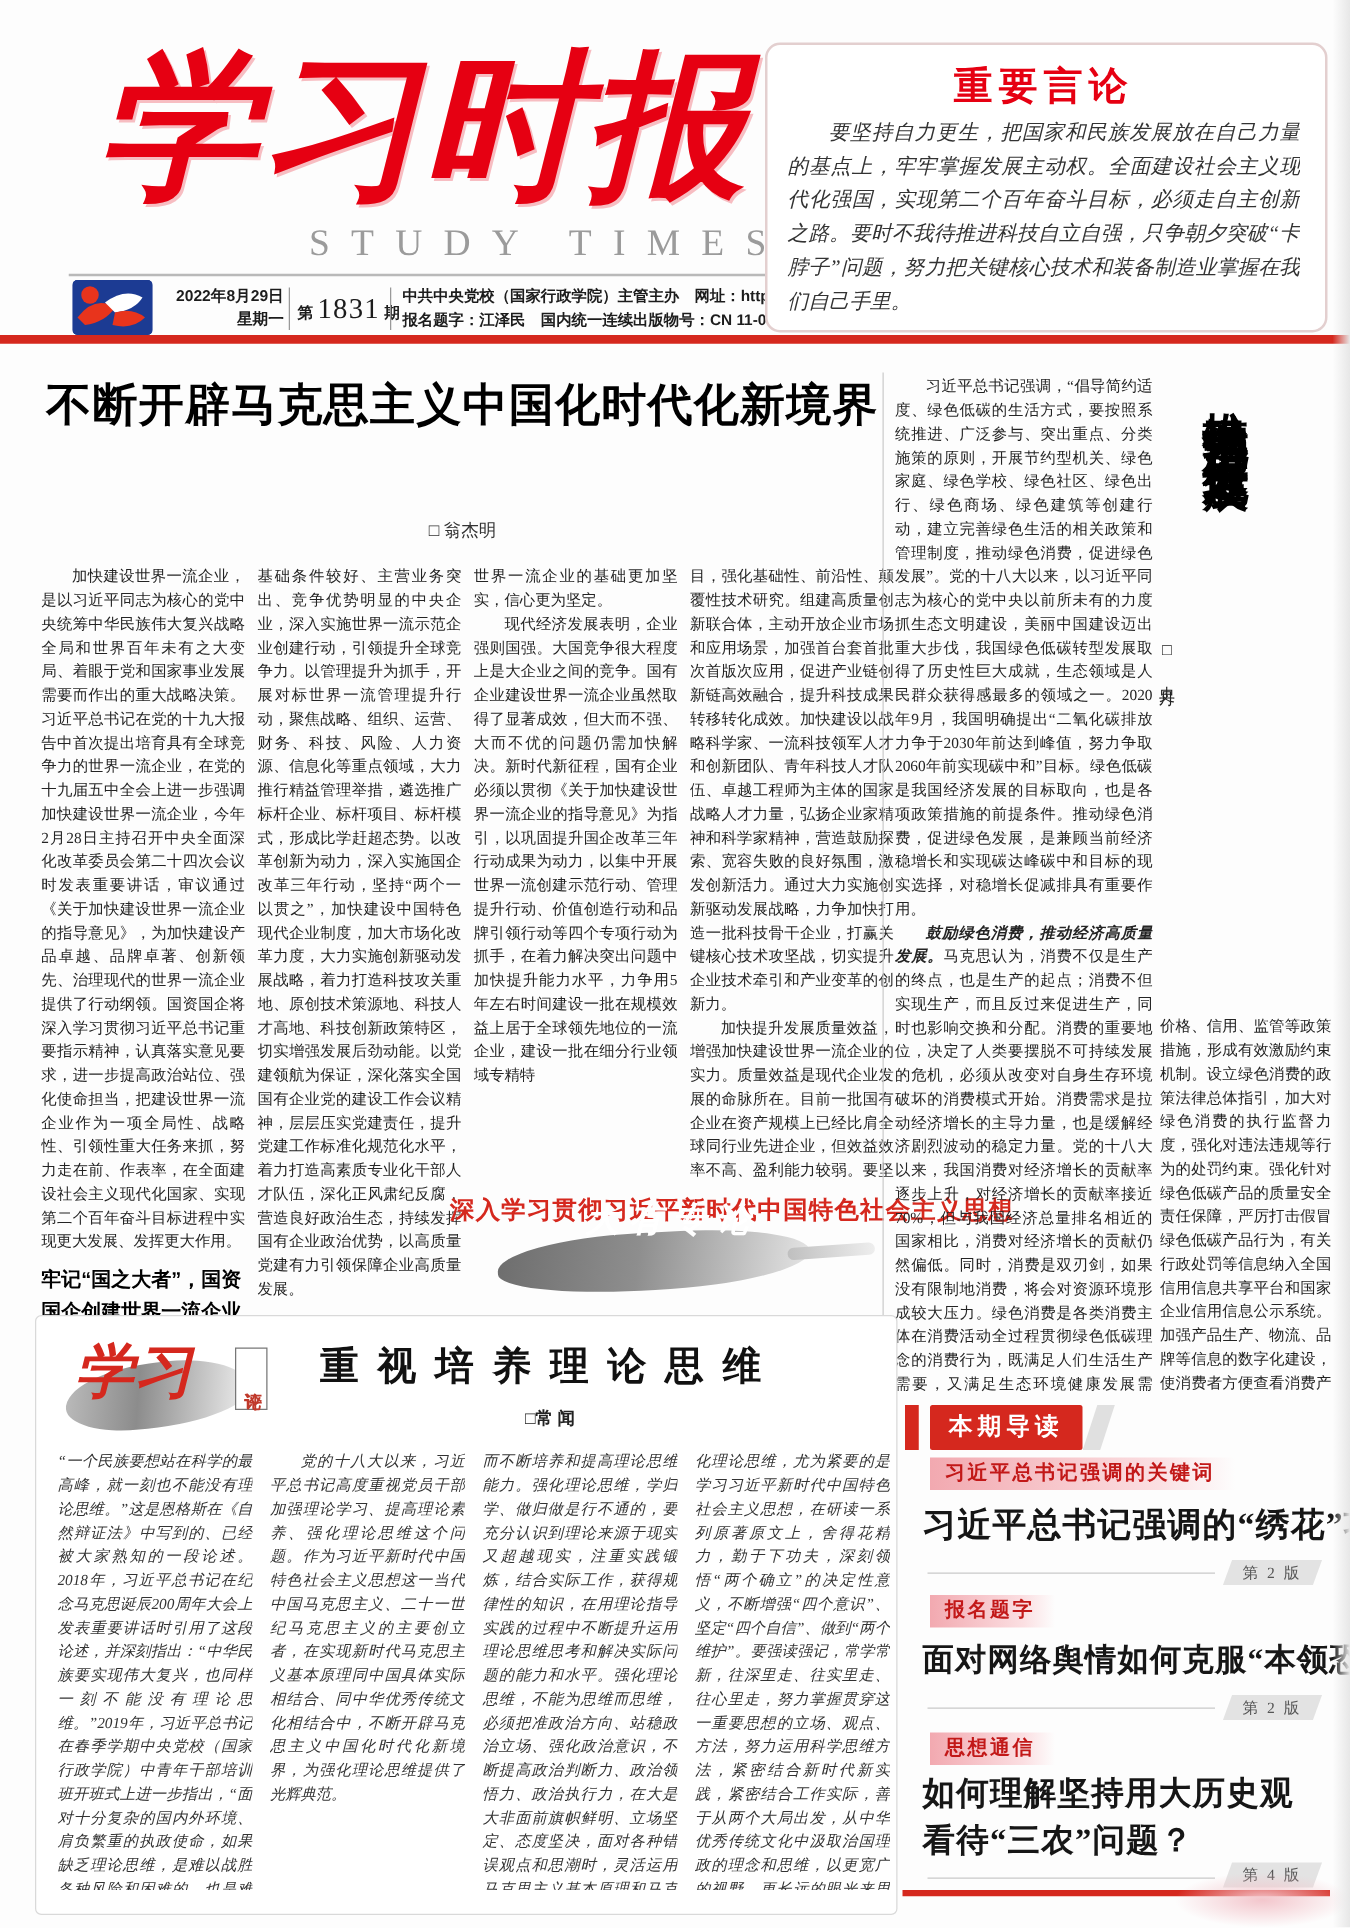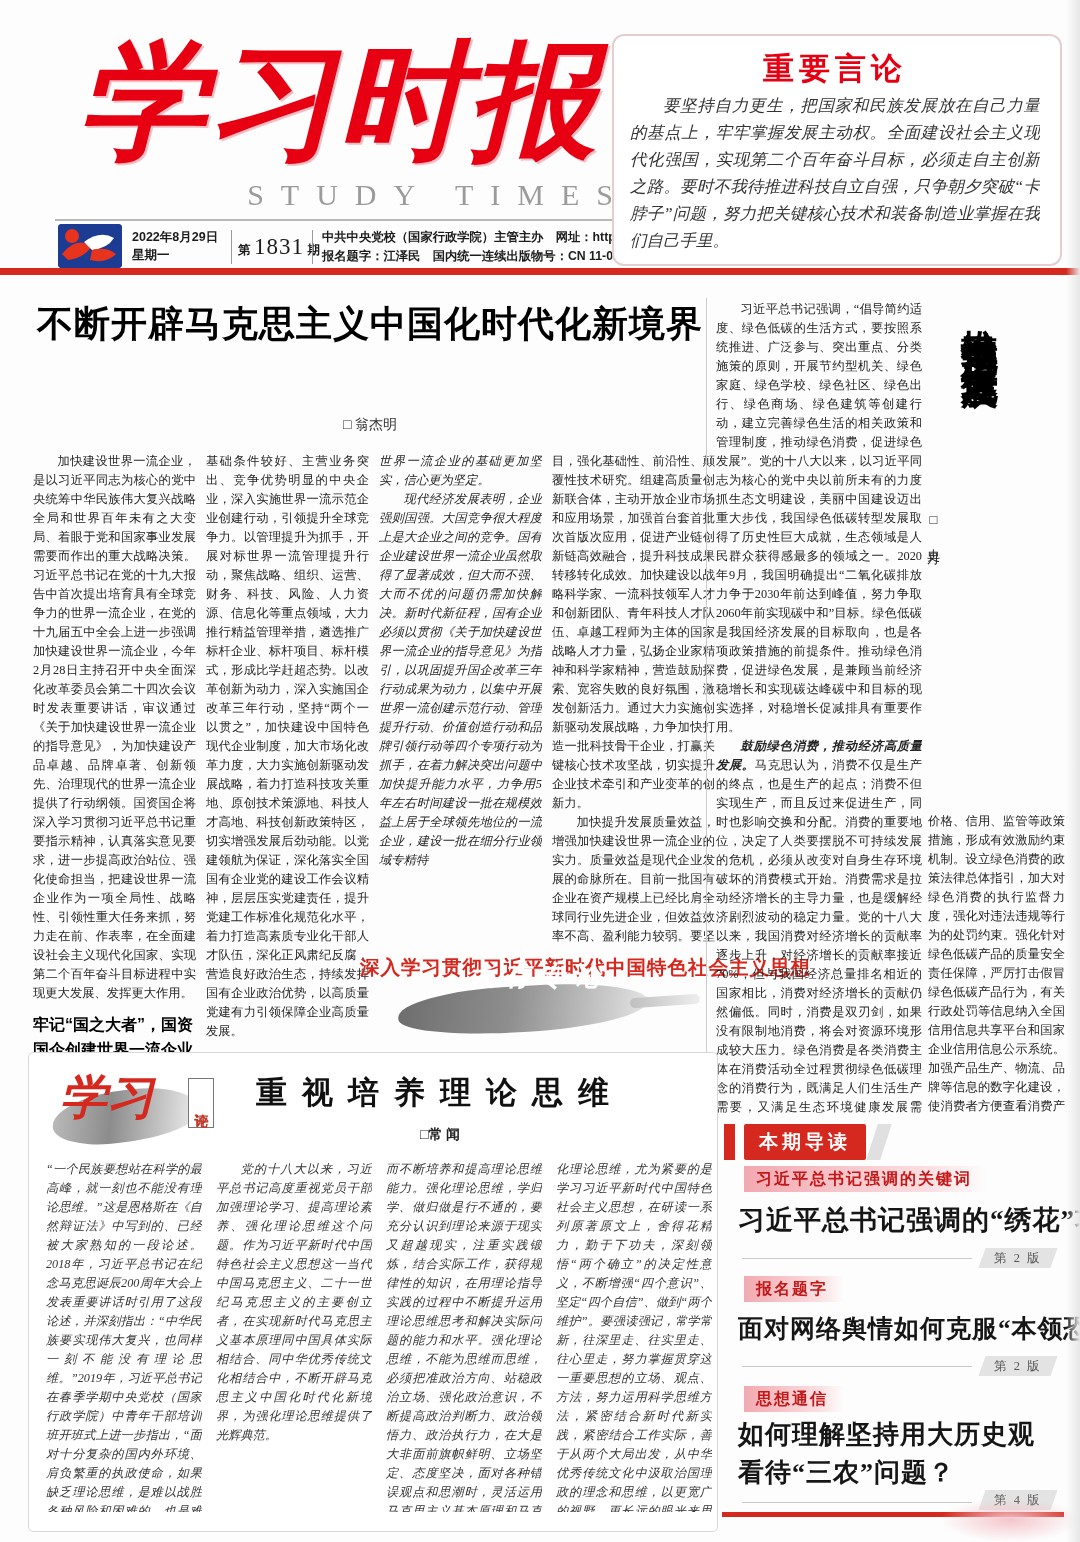--- a/index.html
+++ b/index.html
@@ -9,21 +9,21 @@
   
   .mast-title{left:78px;top:26px;width:540px;font-size:128px;line-height:1.2;font-weight:900;
     font-style:italic;color:#e60012;letter-spacing:2px;white-space:nowrap;
     text-shadow:2px 2px 0 rgba(230,0,18,.25);}
   .mast-sub{left:150px;top:178px;width:480px;text-align:right;font-size:30px;color:#9b9b9b;
     letter-spacing:17px;font-family:"Liberation Serif",serif;}
   .mast-rule{left:55px;top:219px;width:645px;height:2px;background:#b9b9b9;}
   .logo-box{left:58px;top:224px;width:64px;height:44px;background:#1c3b93;border-radius:4px;overflow:hidden;}
   
   .dl{font-family:"Liberation Sans","DejaVu Sans",sans-serif;color:#1c1c1c;}
-  .dl-date{left:132px;top:228px;width:95px;text-align:left;font-size:12.5px;font-weight:700;line-height:18px;}
+  .dl-date{left:132px;top:228px;width:95px;text-align:right;font-size:12.5px;font-weight:700;line-height:18px;}
   .dl-sep1{left:231px;top:230px;width:1px;height:34px;background:#999;}
   .dl-issue{left:238px;top:234px;width:70px;text-align:center;font-size:12.5px;font-weight:700;white-space:nowrap;}
   .dl-issue b{font-size:23px;font-weight:400;font-family:"Liberation Serif",serif;letter-spacing:1px;}
   .dl-sep2{left:312px;top:230px;width:1px;height:34px;background:#999;}
   .dl-info{left:322px;top:228px;width:400px;font-size:12.3px;font-weight:700;line-height:19px;white-space:nowrap;}
   .red-rule{left:0;top:268px;width:1080px;height:7px;background:#d5281e;}
   
   .imp-box{left:612px;top:34px;width:446px;height:228px;border:2px solid #e3cfcf;border-radius:12px;background:#fff;}
   .imp-title{left:612px;top:48px;width:446px;text-align:center;font-size:31px;font-weight:900;
     color:#e60012;letter-spacing:5px;font-family:"Liberation Sans","DejaVu Sans",sans-serif;}
@@ -34,21 +34,21 @@
     font-weight:900;color:#000;font-family:"Liberation Sans","DejaVu Sans",sans-serif;letter-spacing:1px;}
   .main-by{left:25px;top:416px;width:690px;text-align:center;font-size:14px;color:#333;}
   .ncol{font-size:12.3px;line-height:19px;text-align:justify;color:#242424;overflow:hidden;}
   .ncol p{margin:0;text-indent:2em;}
   .ncol p.cont{text-indent:0;}
   .ncol p.sub{font-family:"Liberation Sans","DejaVu Sans",sans-serif;font-weight:800;font-size:16px;
     line-height:25px;text-indent:0;margin:9px 0 7px;color:#000;text-align:left;}
   .ncol p b{font-weight:700;font-style:italic;}
   .c1{left:33px;top:452px;width:163px;height:600px;}
   .c2{left:206px;top:452px;width:163px;height:592px;}
-  .c3{left:379px;top:452px;width:163px;height:494px;font-style:italic;}
+  .c3{left:379px;top:452px;width:163px;height:494px;}
   .c4{left:552px;top:452px;width:163px;height:494px;}
   
   .banner{left:360px;top:952px;width:356px;height:92px;}
   .banner-l1{position:absolute;left:0;top:2px;width:100%;text-align:center;font-size:19.5px;font-weight:900;
     color:#d5281e;font-family:"Liberation Sans","DejaVu Sans",sans-serif;letter-spacing:1px;white-space:nowrap;}
   .brush{position:absolute;left:38px;top:34px;width:250px;height:46px;border-radius:50% 45% 55% 50%/60% 50% 60% 45%;
     background:linear-gradient(100deg,#6d6d6d 0%,#8e8e8e 45%,#bdbdbd 75%,#e6e6e6 100%);transform:rotate(-3deg);}
   .brush-tail{position:absolute;left:270px;top:44px;width:70px;height:10px;border-radius:6px;
     background:linear-gradient(90deg,#bfbfbf,#eee);transform:rotate(-4deg);}
   .brush-txt{position:absolute;left:0;top:6px;width:100%;text-align:center;font-size:27px;font-weight:700;

